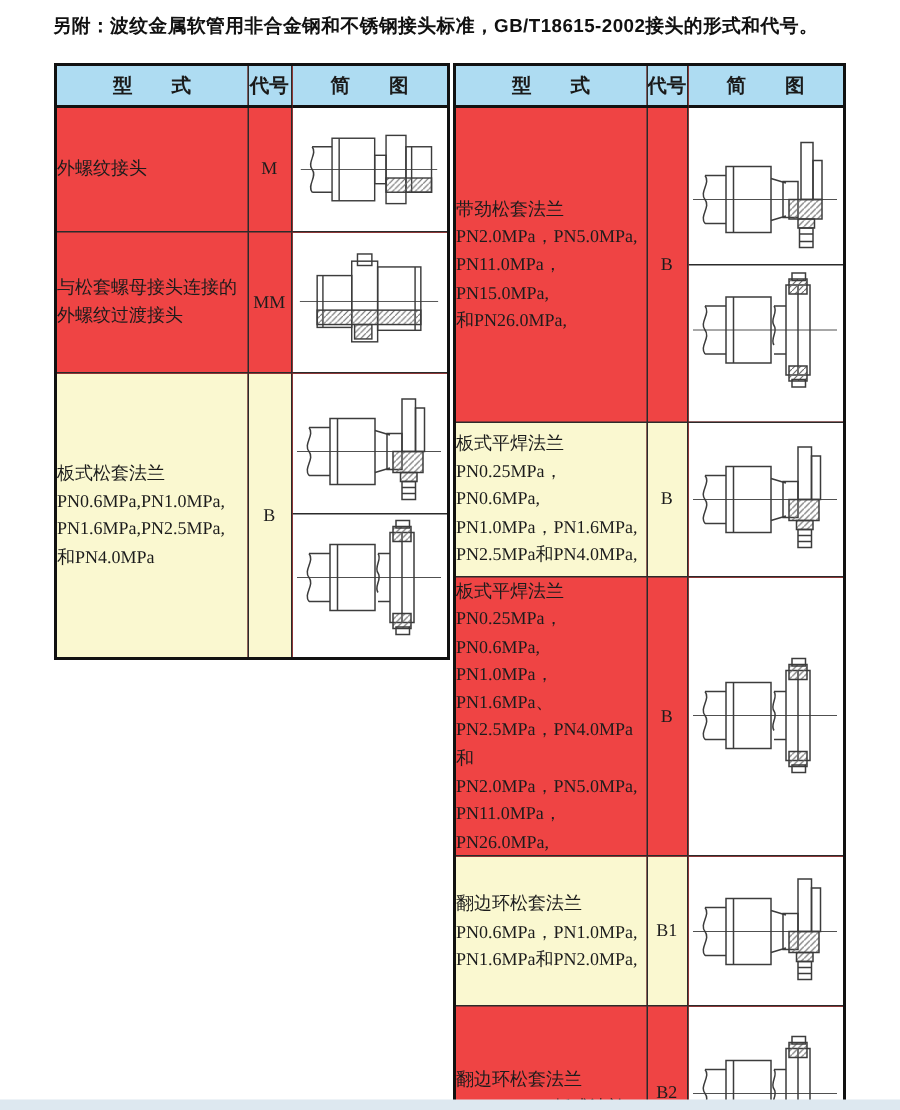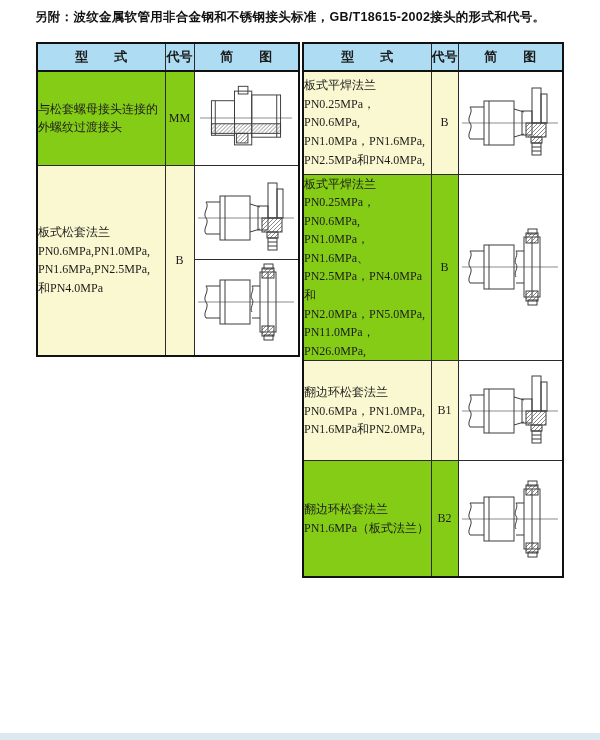--- a/index.html
+++ b/index.html
@@ -2,21 +2,21 @@
 <html><head>
 <meta charset="utf-8">
 <style>
   html,body{margin:0;padding:0;}
   .page{position:relative;width:600px;height:740px;background:#ffffff;overflow:hidden;
         font-family:"Liberation Serif", serif;color:#1c1c1c;}
   .doc-title{position:absolute;left:35px;top:9px;width:540px;
              font-family:"Liberation Sans", sans-serif;font-weight:bold;
              font-size:12.5px;letter-spacing:0.3px;color:#111;}
   table.t{position:absolute;top:42px;border-collapse:collapse;table-layout:fixed;
-          background:#84cc16;border:2px solid #111;}
+          background:#ef4444;border:2px solid #111;}
   table.t-left{left:36px;width:262px;}
   table.t-right{left:302px;width:260px;}
   table.t td, table.t th{border:1px solid #2b2b2b;padding:0;vertical-align:middle;
           font-size:12px;overflow:hidden;}
   tr.hdr th{background:#aedcf2;font-family:"Liberation Sans", sans-serif;
           font-weight:bold;font-size:13px;color:#1a1a1a;border-bottom:2px solid #111;}
   td.type{padding:4px 4px 4px 8px;text-align:left;line-height:1.55;font-size:11.5px;}
   td.type .type-text{white-space:pre-line;}
   td.code{text-align:center;font-size:13px;}
   td.diag{background:#fff;}
@@ -145,20 +145,31 @@
         <col style="width:128px">
         <col style="width:29px">
         <col style="width:105px">
       </colgroup>
     <tbody>
         <tr class="hdr" style="height:28px">
       <th><span>型　　式</span></th>
       <th><span>代号</span></th>
       <th><span>简　　图</span></th>
     </tr>
+    <tr style="height:83px">
+      <td class="type"><span class="type-text">外螺纹接头</span></td>
+      <td class="code"><span>M</span></td>
+      <td class="diag">
+            <div class="dwrap">
+        <svg class="dg" width="96" height="72">
+                <use href="#sym-male"></use>
+              </svg>
+      </div>
+          </td>
+    </tr>
     <tr style="height:94px">
       <td class="type"><span class="type-text">与松套螺母接头连接的外螺纹过渡接头</span></td>
       <td class="code"><span>MM</span></td>
       <td class="diag">
             <div class="dwrap">
         <svg class="dg" width="96" height="76">
                 <use href="#sym-mm"></use>
               </svg>
       </div>
           </td>
@@ -192,20 +203,41 @@
         <col style="width:128px">
         <col style="width:27px">
         <col style="width:105px">
       </colgroup>
     <tbody>
         <tr class="hdr" style="height:28px">
       <th><span>型　　式</span></th>
       <th><span>代号</span></th>
       <th><span>简　　图</span></th>
     </tr>
+    <tr style="height:210px">
+      <td class="type"><span class="type-text">带劲松套法兰
+PN2.0MPa，PN5.0MPa,
+PN11.0MPa，PN15.0MPa,
+和PN26.0MPa,</span></td>
+      <td class="code"><span>B</span></td>
+      <td class="diag">
+        <div class="stack">
+          <div class="half">
+            <svg class="dg" width="100" height="86">
+                  <use href="#sym-fneck"></use>
+                </svg>
+          </div>
+          <div class="half">
+            <svg class="dg" width="100" height="86">
+                  <use href="#sym-fcollar"></use>
+                </svg>
+          </div>
+        </div>
+      </td>
+    </tr>
     <tr class="hl" style="height:103px">
       <td class="type"><span class="type-text">板式平焊法兰
 PN0.25MPa，PN0.6MPa,
 PN1.0MPa，PN1.6MPa,
 PN2.5MPa和PN4.0MPa,</span></td>
       <td class="code"><span>B</span></td>
       <td class="diag">
             <div class="dwrap">
         <svg class="dg" width="100" height="84">
                 <use href="#sym-fplate"></use>

